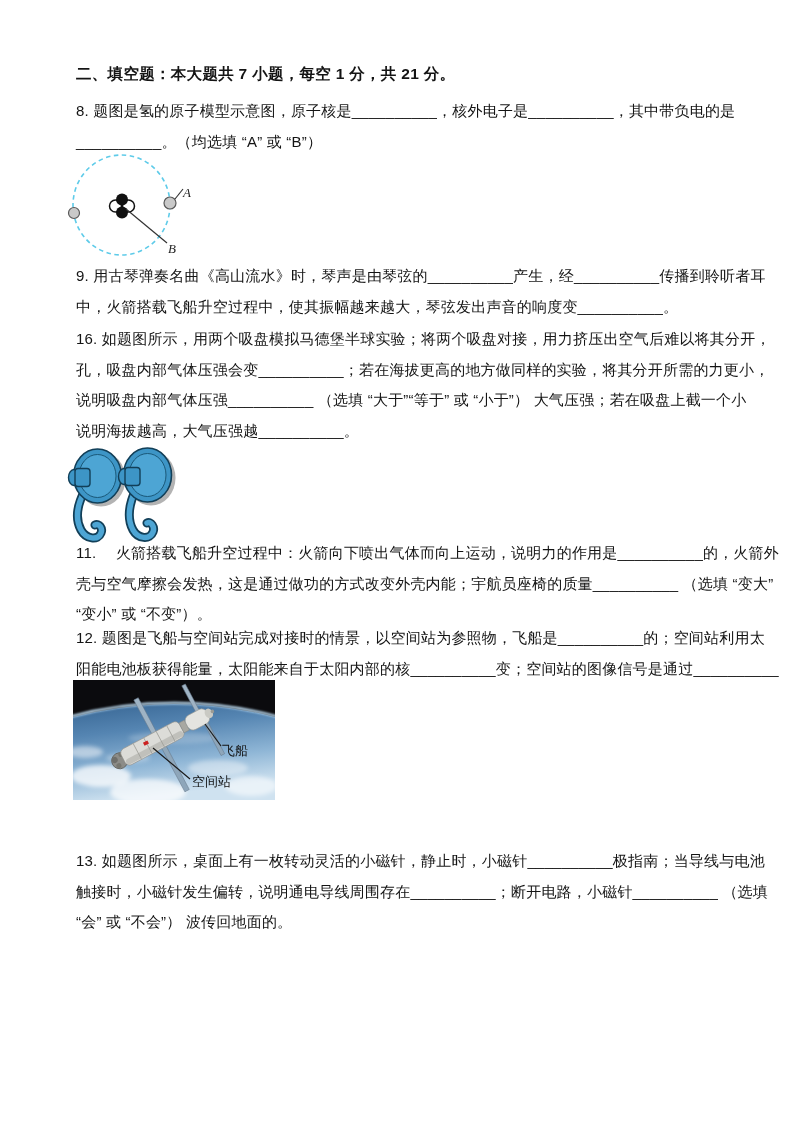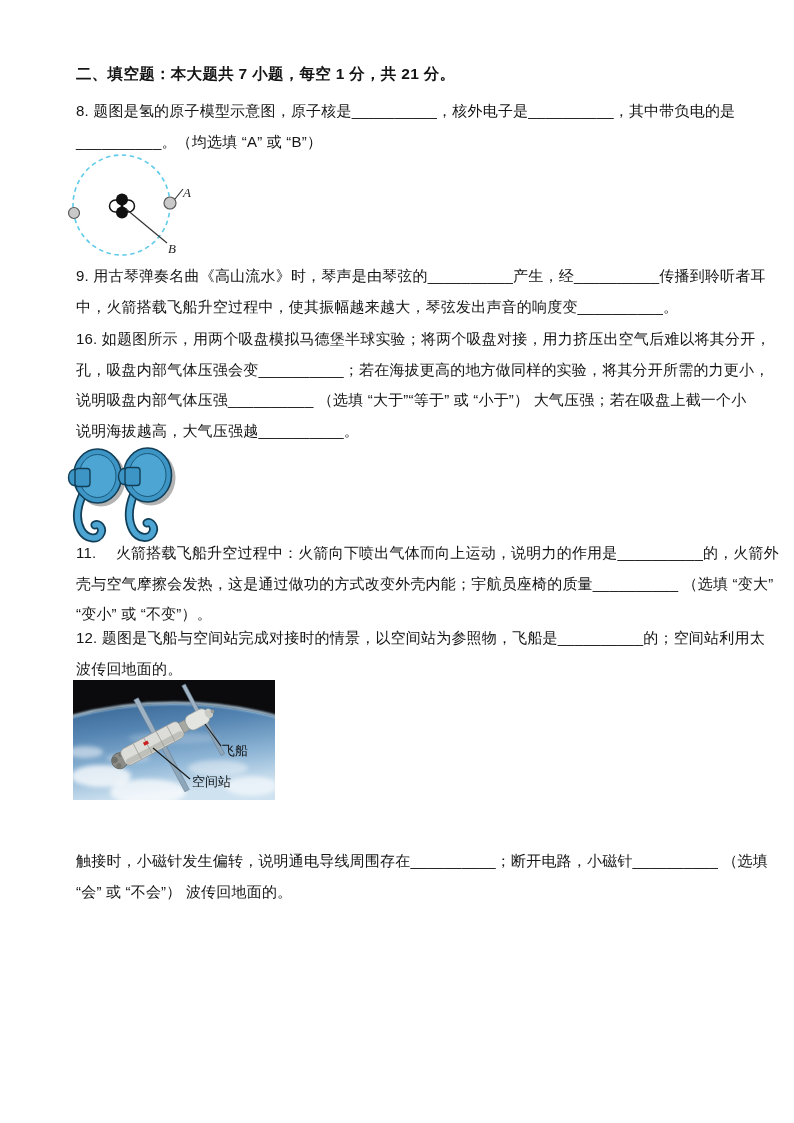--- a/index.html
+++ b/index.html
@@ -89,20 +89,21 @@
   </div>
 
   <div class="block" style="top:538px">
     <div class="line">11.　 火箭搭载飞船升空过程中：火箭向下喷出气体而向上运动，说明力的作用是__________的，火箭外</div>
     <div class="line">壳与空气摩擦会发热，这是通过做功的方式改变外壳内能；宇航员座椅的质量__________ （选填 “变大”</div>
     <div class="line">“变小” 或 “不变”）。</div>
   </div>
 
   <div class="block" style="top:623px">
     <div class="line">12. 题图是飞船与空间站完成对接时的情景，以空间站为参照物，飞船是__________的；空间站利用太</div>
+    <div class="line">阳能电池板获得能量，太阳能来自于太阳内部的核__________变；空间站的图像信号是通过__________</div>
     <div class="line">波传回地面的。</div>
   </div>
 
   <div class="figure" style="left:73px; top:680px;">
     <svg width="202" height="120" viewBox="0 0 202 120">
       <defs>
         <linearGradient id="earthGrad" x1="0" y1="0" x2="0.25" y2="1">
           <stop offset="0" stop-color="#33618f"></stop>
           <stop offset="0.35" stop-color="#5585b2"></stop>
           <stop offset="0.7" stop-color="#8fb6d6"></stop>
@@ -154,17 +155,18 @@
         <circle cx="65" cy="0" r="1.8" fill="#9a9a94"></circle>
       </g>
       <line x1="132" y1="44" x2="148" y2="66" stroke="#1a1a1a" stroke-width="1.2"></line>
       <text class="photo-label" x="149" y="75">飞船</text>
       <line x1="80" y1="68" x2="117" y2="99" stroke="#1a1a1a" stroke-width="1.2"></line>
       <text class="photo-label" x="119" y="106">空间站</text>
     </svg>
   </div>
 
   <div class="block" style="top:846px">
+    <div class="line">13. 如题图所示，桌面上有一枚转动灵活的小磁针，静止时，小磁针__________极指南；当导线与电池</div>
     <div class="line">触接时，小磁针发生偏转，说明通电导线周围存在__________；断开电路，小磁针__________ （选填</div>
     <div class="line">“会” 或 “不会”） 波传回地面的。</div>
   </div>
 
 </div>
 
 </body></html>

